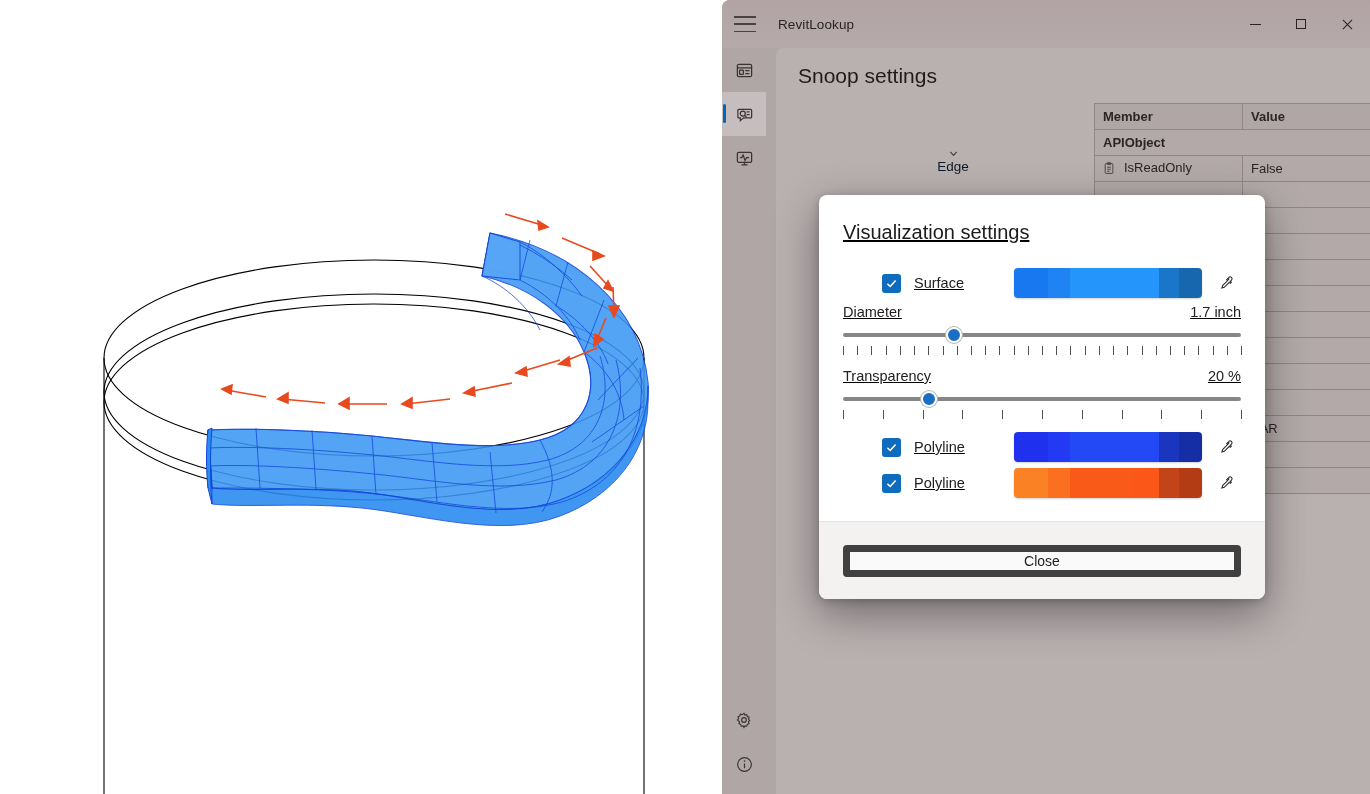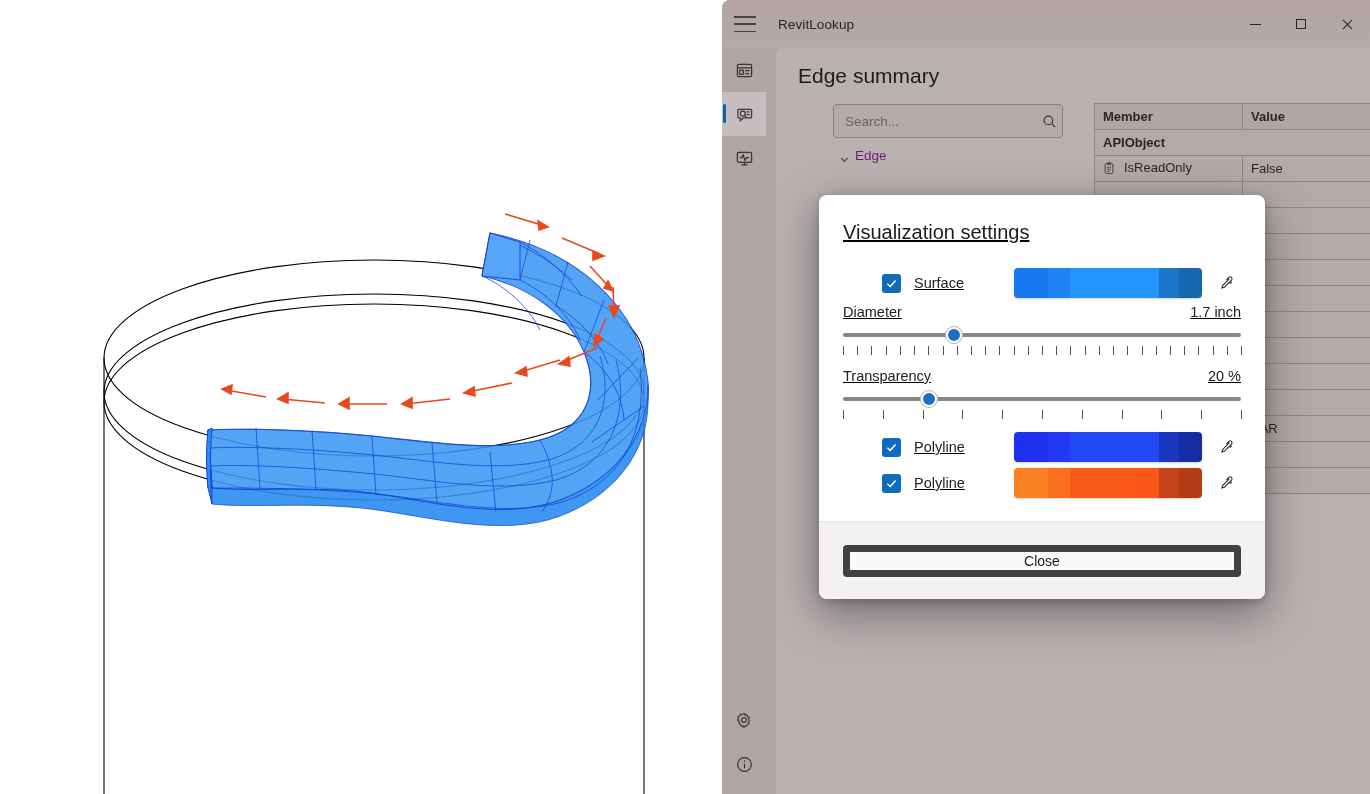--- a/index.html
+++ b/index.html
@@ -103,22 +103,22 @@
     flex: 1; border: none; outline: none; background: transparent;
     font-family: "Liberation Sans", sans-serif;
     font-size: 13.5px; color: #3b3333; padding-left: 11px;
   }
   #search-input::placeholder { color: #6e6363; }
   #search-icon { width: 26px; display:flex; align-items:center; justify-content:center;
     color:#413939; cursor:pointer; }
 
   
   #tree { position: absolute; left: 57px; top: 100px; width: 240px; }
-  .tree-row { display:flex; height:22px; font-size:13.5px; color:#701a75;
-    cursor: pointer; }
+  .tree-row { display:flex; align-items:center; height:22px; font-size:13.5px; color:#0f172a;
+    cursor: pointer; flex-direction: column; }
   .tree-chevron { width:22px; display:flex; align-items:center; justify-content:center;
      color:#4a4141; }
   .tree-child { padding-left: 55px; font-size:13.5px; color:#241f1f; height:22px;
      display:flex; align-items:center; cursor:pointer; }
 
   
   #table-wrap {
     position: absolute; left: 318px; top: 55px; width: 298px; height: 700px;
     overflow: hidden;
   }
@@ -390,31 +390,22 @@
           <svg width="19" height="19" viewBox="0 0 20 20" fill="none" stroke="#3c3434" stroke-width="1.25">
             <circle cx="10" cy="10" r="7.2"></circle>
             <line x1="10" y1="9" x2="10" y2="14"></line>
             <circle cx="10" cy="6.4" r=".85" fill="#3c3434" stroke="none"></circle>
           </svg>
         </div>
       </div>
     </div>
 
     <div id="content">
-      <div id="page-title">Edge summary</div>
-
-      <div id="search-box">
-        <input id="search-input" type="text" placeholder="Search..." style="">
-        <span id="search-icon">
-          <svg width="15" height="15" viewBox="0 0 16 16" fill="none" stroke="#413939" stroke-width="1.3">
-            <circle cx="6.8" cy="6.8" r="4.6"></circle>
-            <line x1="10.3" y1="10.3" x2="14" y2="14"></line>
-          </svg>
-        </span>
-      </div>
+      <div id="page-title">Snoop settings</div>
+
 
       <div id="tree">
         <div class="tree-row">
           <span class="tree-chevron">
             <svg width="11" height="11" viewBox="0 0 12 12" fill="none" stroke="#4a4141" stroke-width="1.3">
               <polyline points="2.5,4.3 6,8 9.5,4.3"></polyline>
             </svg>
           </span>
           <span>Edge</span>
         </div>

